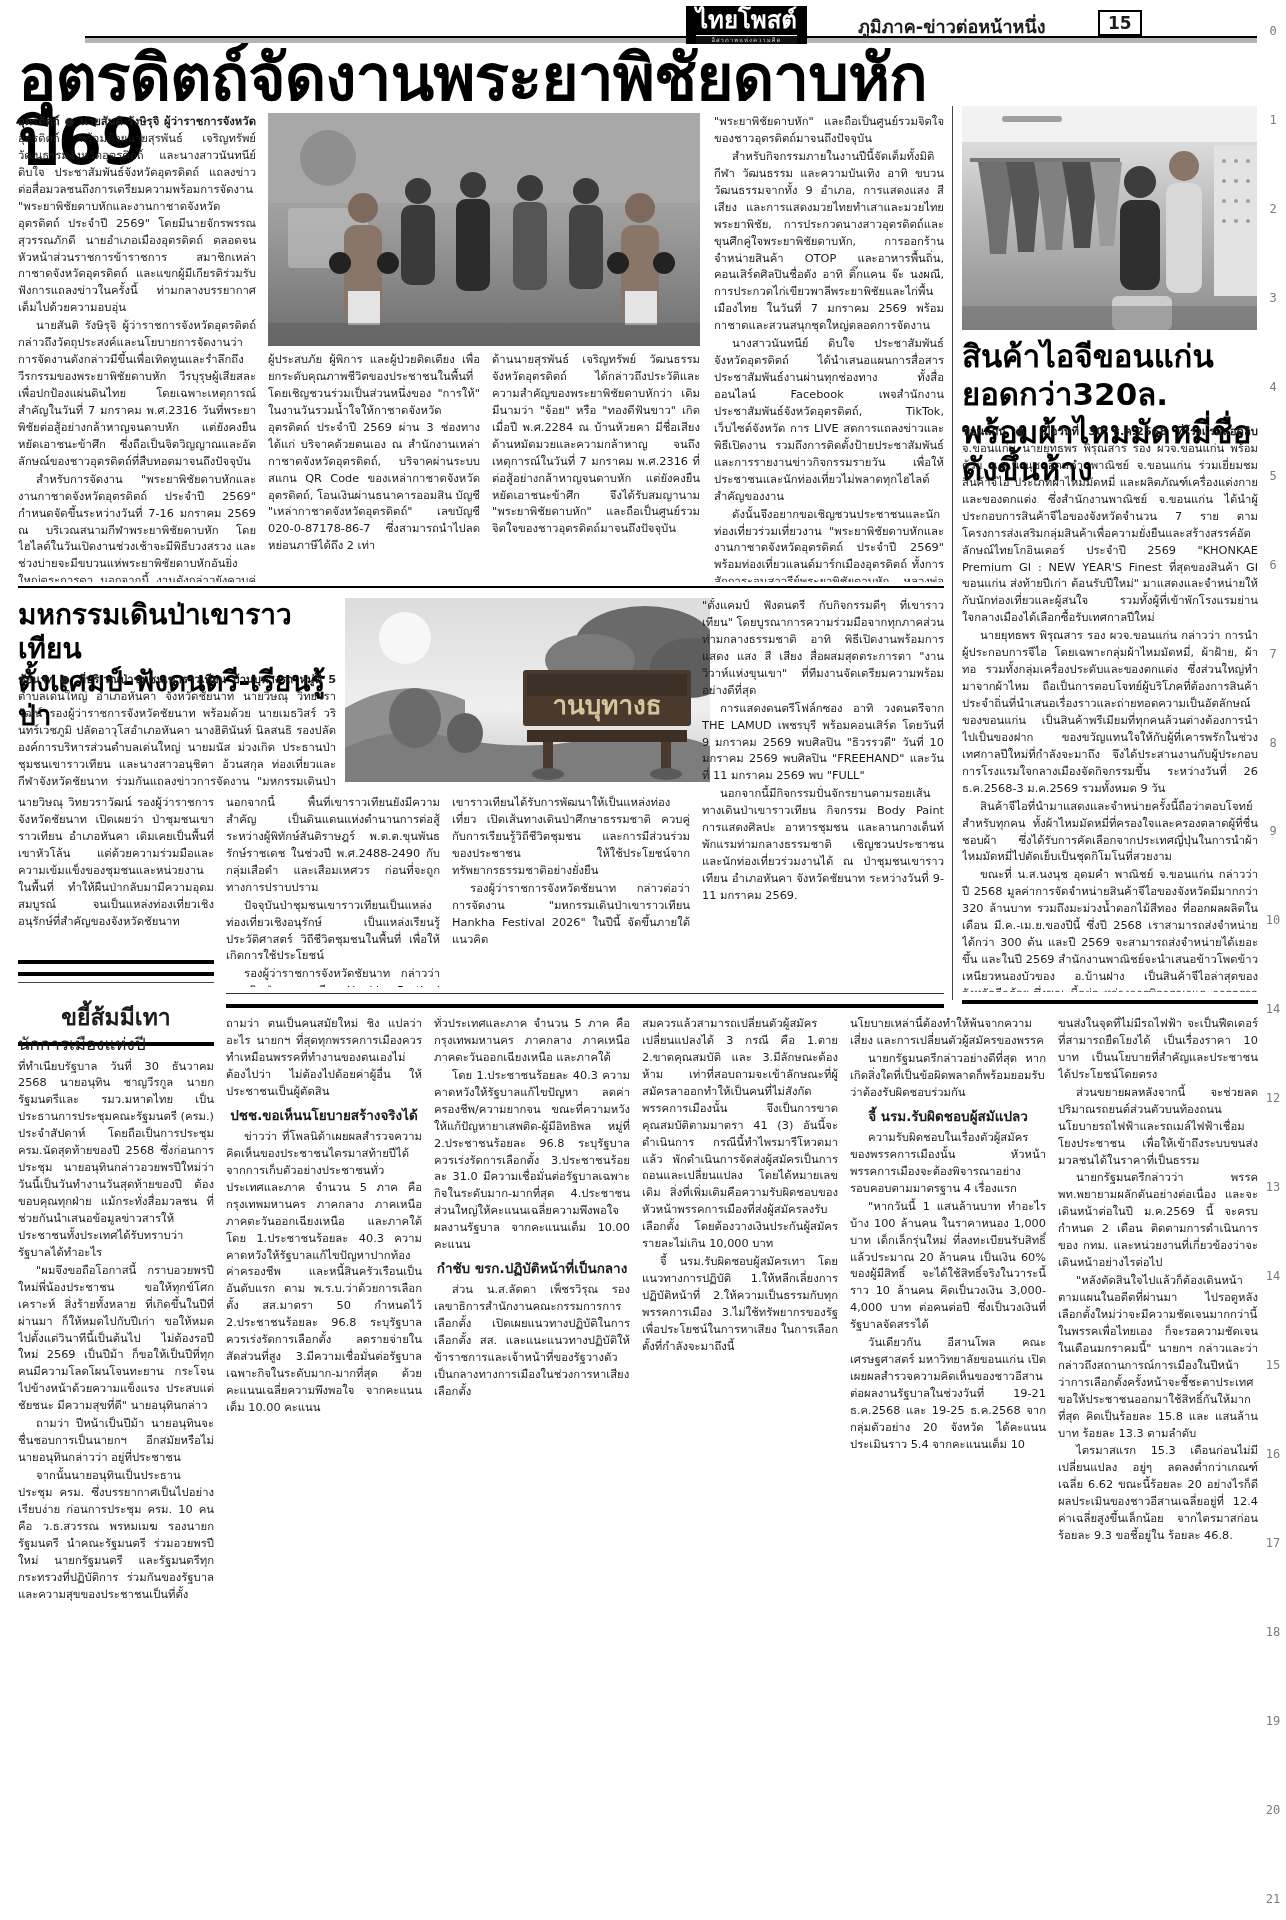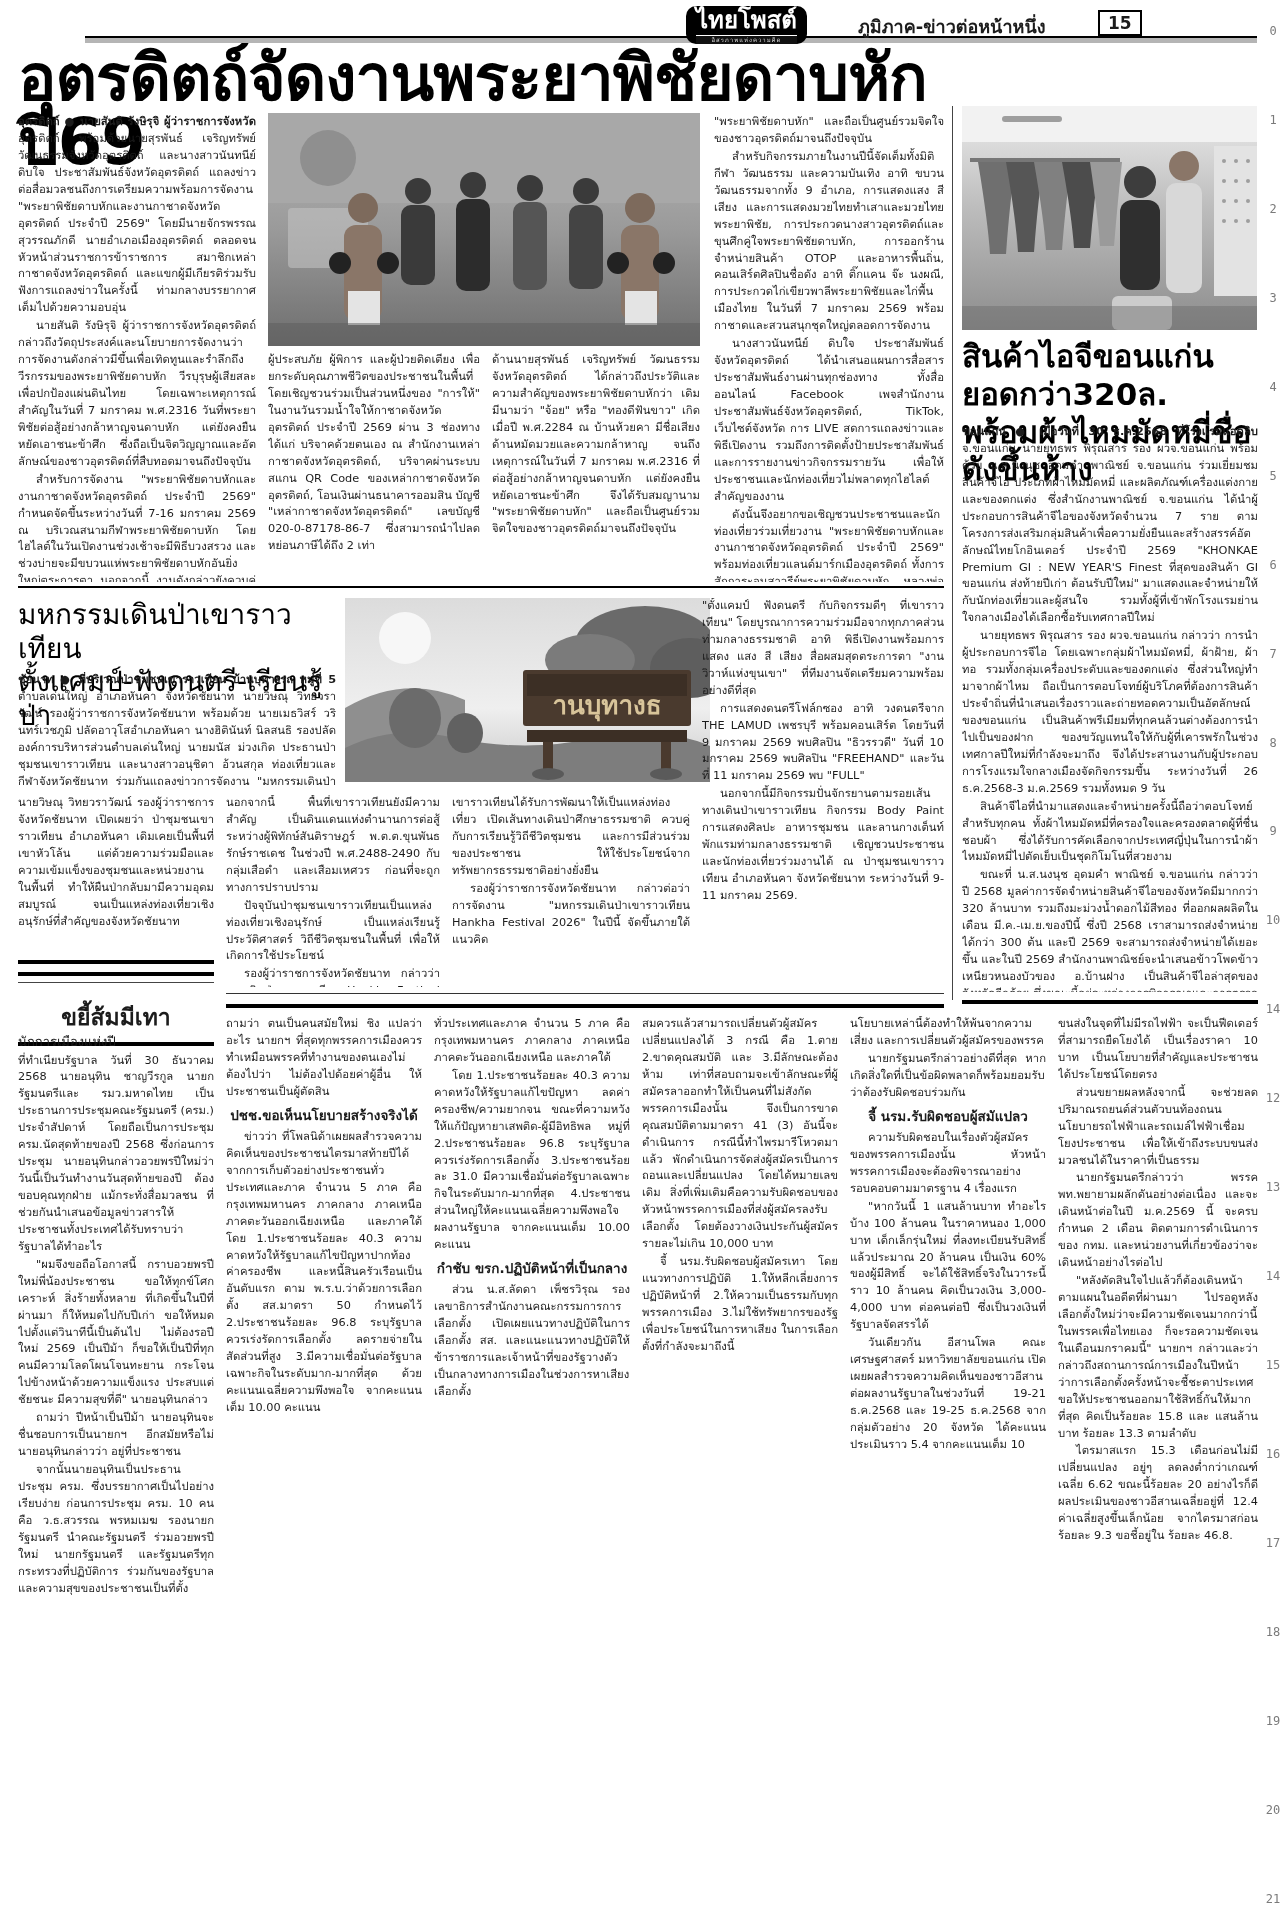--- a/index.html
+++ b/index.html
@@ -8,51 +8,51 @@
   .abs{position:absolute;}
   
   .logo{background:#000;color:#fff;font-weight:700;font-size:24px;padding:1px 10px 0;line-height:1.15;text-align:center;}
   .logo-tag{display:block;background:#111;color:#ddd;font-size:6px;font-weight:400;letter-spacing:1px;border-top:1px solid #fff;padding:1px 2px;}
   .rule-band{height:7px;background:linear-gradient(#000 2px,#b5b5b5 2px);}
   .section-label{font-weight:700;font-size:18px;}
   .pagenum{border:2px solid #000;font-weight:700;font-size:17px;padding:1px 8px;background:#fff;}
   
   .h1{font-weight:800;font-size:64px;line-height:1.0;letter-spacing:-1px;color:#000;}
   .h2{font-weight:800;font-size:31px;line-height:1.22;color:#000;}
-  .h3{font-weight:400;font-size:28px;line-height:1.2;color:#000;}
+  .h3{font-weight:700;font-size:28px;line-height:1.2;color:#000;}
   
   .col{font-size:11.3px;line-height:1.5;text-align:justify;overflow:hidden;}
   .col p{margin:0 0 1px;text-indent:1.6em;}
   .col p:first-child{text-indent:0;}
   .col p.dateline::first-line{font-weight:700;}
   .col p.subhead{font-weight:800;text-align:center;text-indent:0;font-size:13.5px;margin:4px 0;}
   
   .vrule{width:1px;background:#444;}
   .hr-thin{height:1px;background:#333;}
   .hr-thick{height:4px;background:#000;}
   
   .pol-box{border-top:4px solid #000;border-bottom:4px solid #000;text-align:center;padding:6px 0 7px;}
   .pol-box .inner{border-top:1px solid #444;padding-top:16px;font-weight:800;font-size:23px;}
-  .kicker{font-size:13px;margin:6px 0 2px;}
+  .kicker{font-size:17px;margin:6px 0 2px;}
   
   .photo{background:#14b8a6;overflow:hidden;}
   
   #ruler{right:0;top:0;width:26px;height:1920px;display:flex;flex-direction:column;justify-content:space-between;
          padding:24px 0 14px;box-sizing:border-box;align-items:center;
          color:#7a7a7a;font-size:12px;font-family:"DejaVu Sans Mono",monospace;}
 </style>
 </head>
 <body>
 
 <div id="page">
 
   <div class="abs" style="left:85px;top:36px;width:1172px;">
     <div class="rule-band"></div>
   </div>
-  <div class="abs logo" style="left:686px;top:6px;border-radius:10px;">
+  <div class="abs logo" style="left:686px;top:6px;">
     <span>ไทยโพสต์</span>
     <span class="logo-tag">อิสรภาพแห่งความคิด</span>
   </div>
   <div class="abs section-label" style="left:858px;top:12px;">ภูมิภาค-ข่าวต่อหน้าหนึ่ง</div>
   <div class="abs pagenum" style="left:1098px;top:10px;">15</div>
 
   <div id="ruler" class="abs">
       <span>0</span>
       <span>1</span>
       <span>2</span>

